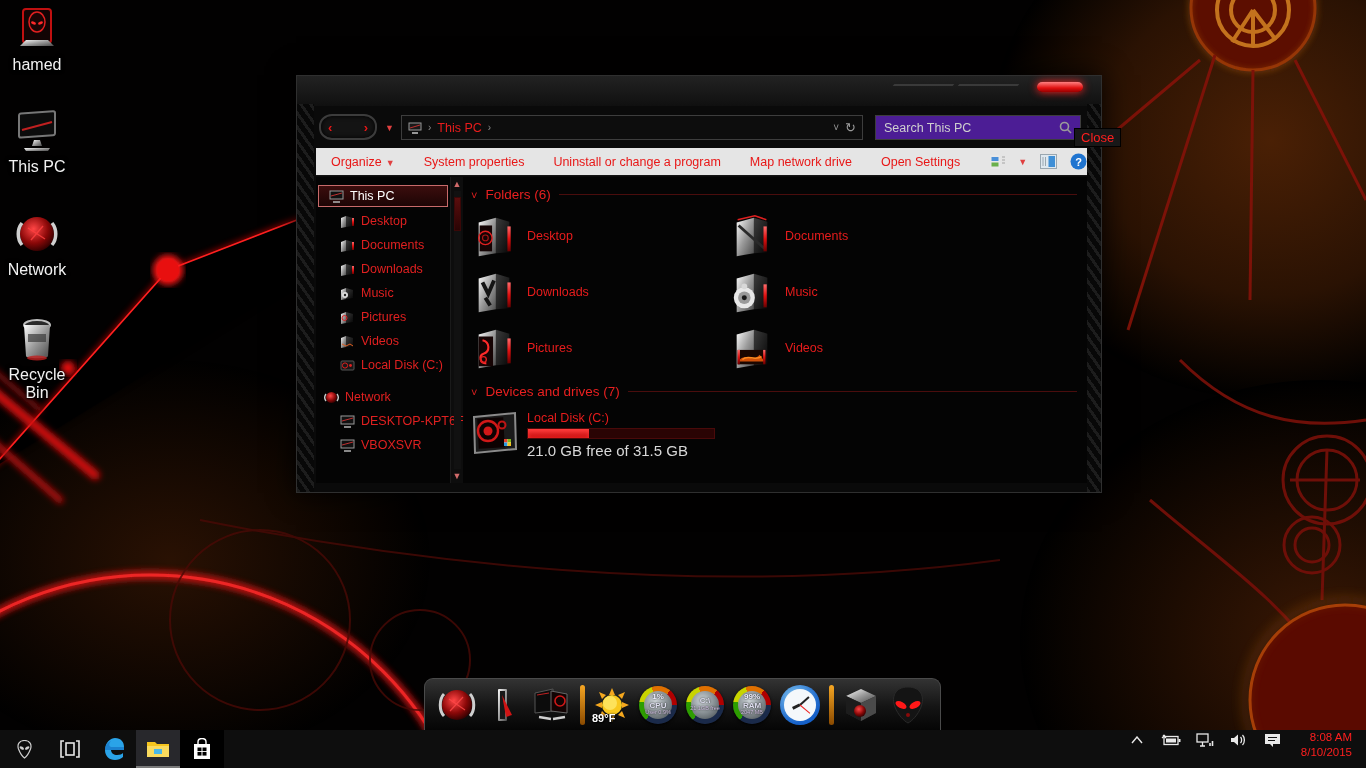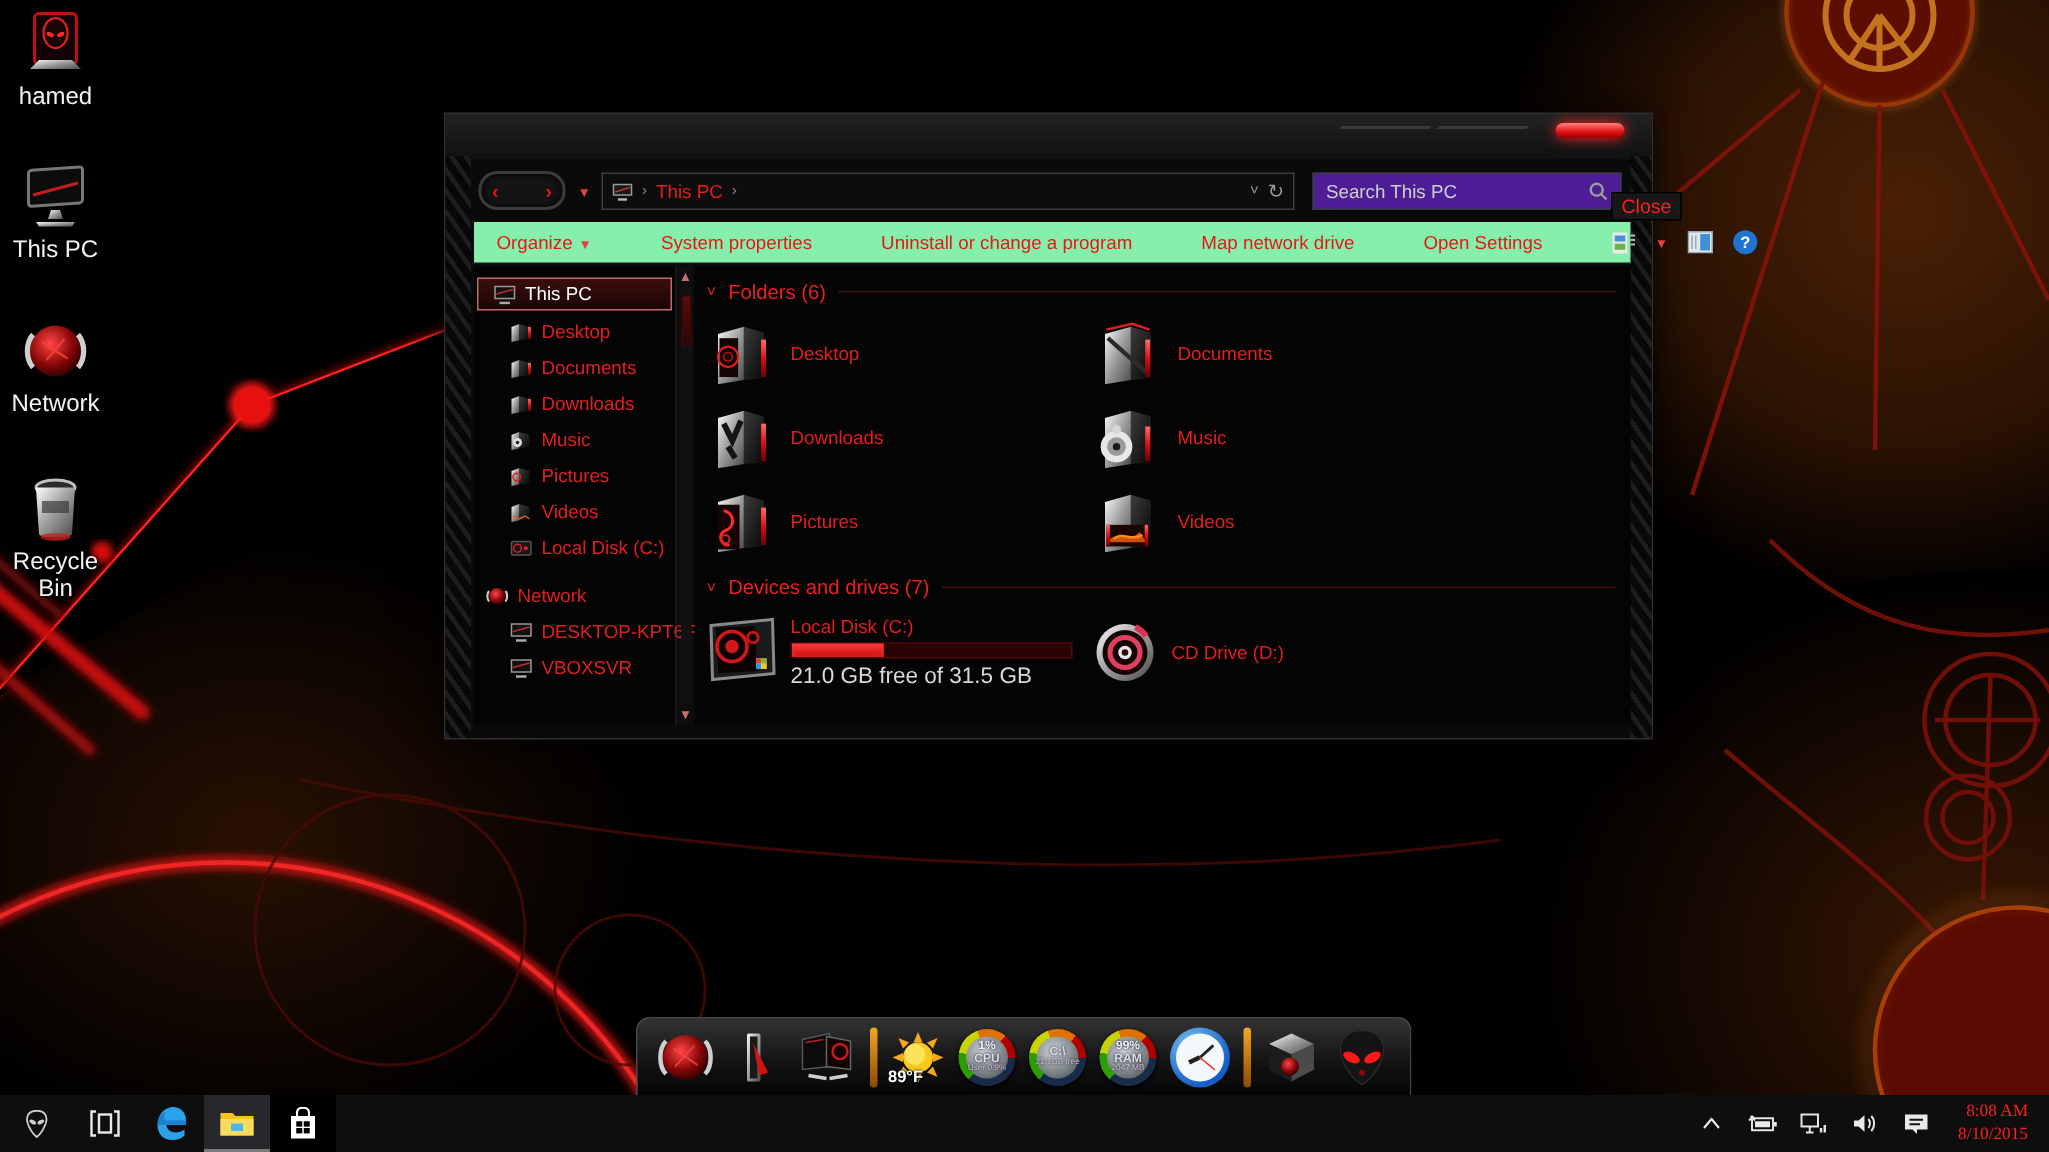--- a/index.html
+++ b/index.html
@@ -26,21 +26,21 @@
   #navbadge { position:absolute; left:22px; top:4px; width:58px; height:26px; background:#141414; border:2px solid #3c3c3c; border-radius:13px/12px; display:flex; align-items:center; justify-content:space-between; padding:0 7px; box-shadow:inset 0 0 5px #000; cursor:pointer; }
   #navbadge span { color:#e81717; font-size:13px; font-weight:bold; line-height:1; }
   .red-caret { color:#e04040; font-size:9px; }
   #addrbar { position:absolute; left:104px; top:5px; width:462px; height:25px; background:#0d0d0d; border:1px solid #3d3d3d; display:flex; align-items:center; padding:0 6px; gap:6px; color:#9a9a9a; }
   #addrbar .crumb { color:#e81c1c; font-size:12.5px; cursor:pointer; }
   #addrbar .sep { color:#8a8a8a; font-size:10px; }
   #addrbar .spacer { flex:1; }
   #searchbox { position:absolute; left:578px; top:5px; width:206px; height:25px; background:#4c1d95; border:1px solid #3d3d3d; display:flex; align-items:center; padding:0 8px; }
   #searchbox .ph { color:#cfcfcf; font-size:12.5px; flex:1; }
 
-  #toolbar { position:absolute; left:19px; right:14px; top:72px; height:28px; background:#86efac; display:flex; align-items:center; padding-left:15px; gap:17px; border-bottom:1px solid #141414; }
+  #toolbar { position:absolute; left:19px; right:14px; top:72px; height:28px; background:#e5e5e5; display:flex; align-items:center; padding-left:15px; gap:0; border-bottom:1px solid #141414; }
   .tb { color:#e81717; font-size:12.5px; margin-right:29px; cursor:pointer; white-space:nowrap; }
   .tb .red-caret { margin-left:4px; }
   #tb-icons { margin-left:auto; display:flex; align-items:center; gap:13px; padding-right:8px; }
 
   #body { position:absolute; left:19px; right:14px; top:101px; bottom:9px; background:#040404; display:flex; }
   
   #navpane { width:134px; padding-top:8px; position:relative; }
   .nitem { display:flex; align-items:center; gap:6px; height:24px; padding-left:24px; cursor:pointer; }
   .nitem.root { padding-left:6px; }
   .nitem .nlbl { color:#e02020; font-size:12.5px; white-space:nowrap; }
@@ -94,21 +94,21 @@
   #dclock .sh { width:1px; height:13px; background:#e22; transform:translateX(-50%) rotate(130deg); }
 
   
   #taskbar { position:absolute; left:0; bottom:0; width:1366px; height:38px; background:#0e0e0e; display:flex; align-items:stretch; z-index:40; }
   #startbtn { width:48px; display:flex; align-items:center; justify-content:center; cursor:pointer; }
   #tsearch { width:336px; background:#3d3d42; display:flex; align-items:center; padding-left:13px; cursor:text; }
   #tsearch span { color:#b9b9b9; font-size:13.5px; }
   .ticon { width:44px; display:flex; align-items:center; justify-content:center; cursor:pointer; }
   .ticon.active { background:#28282c; box-shadow:inset 0 -2px 0 #7a7a7a; }
   .ticon.store { background:#000; }
-  #tray { margin-left:auto; display:flex; align-items:center; gap:14px; padding-right:6px;font-family:Liberation Serif, serif; }
+  #tray { margin-left:auto; display:flex; gap:14px; padding-right:6px; }
   .trico { width:20px; height:20px; display:flex; align-items:center; justify-content:center; cursor:pointer; }
   #tclock { text-align:right; color:#ff1f1f; font-size:11.5px; line-height:1.3; padding:0 8px 0 4px; cursor:default; }
 </style>
 </head>
 <body>
 
 <div id="desktop">
 
   <svg id="bg" width="1366" height="768" viewBox="0 0 1366 768">
     <defs>
@@ -511,31 +511,20 @@
                 <rect x="36.5" y="33.5" width="3.5" height="3.5" fill="#f5c51e"></rect>
             </svg>
             <div class="dtext">
               <span class="flbl">Local Disk (C:)</span>
               <div id="diskbar">
                 <div class="fill" style="width:33%"></div>
               </div>
               <span class="free">21.0 GB free of 31.5 GB</span>
             </div>
           </div>
-          <div id="cddrive">
-            <svg width="42" height="42" viewBox="0 0 42 42">
-              <circle cx="21" cy="21" r="19" fill="url(#gSilver)"></circle>
-              <circle cx="21" cy="21" r="15" fill="#140404"></circle>
-              <circle cx="21" cy="21" r="10" fill="none" stroke="#e04060" stroke-width="3.4"></circle>
-              <circle cx="21" cy="21" r="4.5" fill="#e8e8e8"></circle>
-                <circle cx="21" cy="21" r="2.2" fill="#2a0a0a"></circle>
-              <path d="M28 4 A19 19 0 0 1 35 10" stroke="#e03050" stroke-width="4" fill="none"></path>
-            </svg>
-            <span class="flbl">CD Drive (D:)</span>
-          </div>
         </div>
       </div>
     </div>
   </div>
 
   <div id="close-tip">Close</div>
 
   <div id="dock">
     <svg class="dk" viewBox="0 0 40 40">
       <circle cx="20" cy="20" r="15" fill="url(#gOrb)"></circle>

